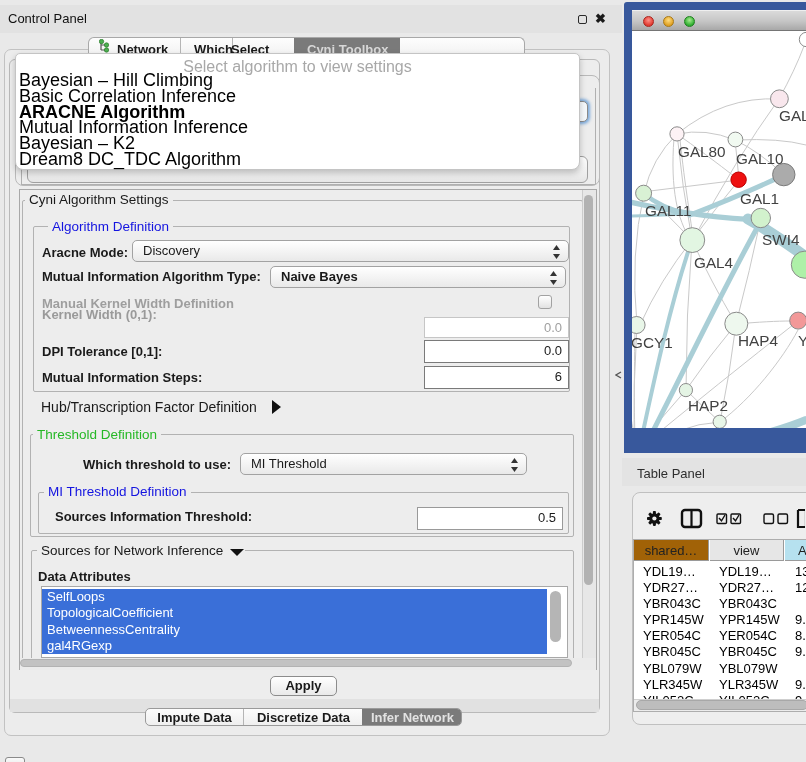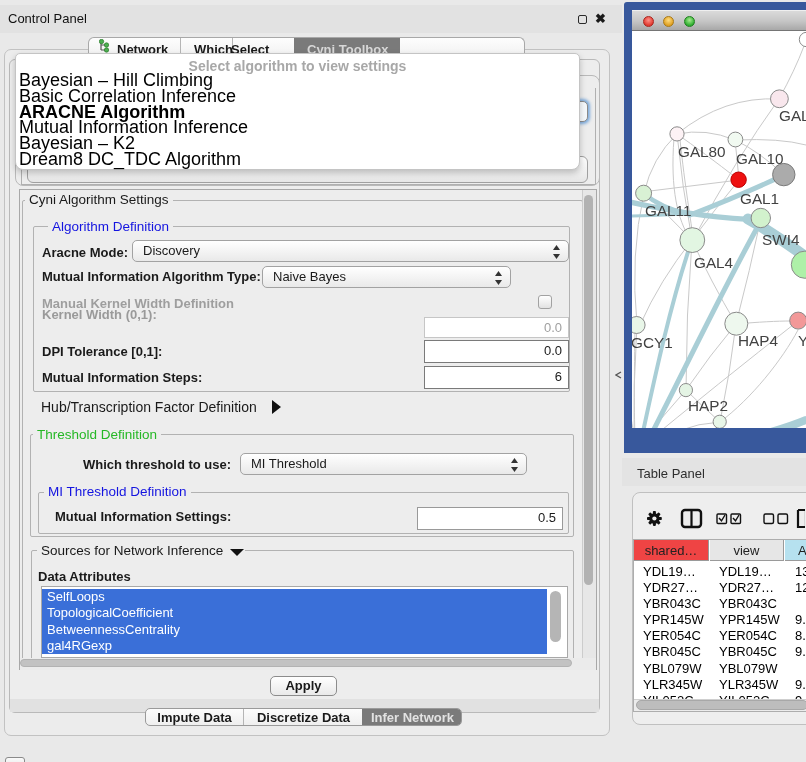--- a/index.html
+++ b/index.html
@@ -32,21 +32,21 @@
 <div class="grp" style="left:33px;top:226px;width:537px;height:166px;"></div>
 <div class="gtitle" style="left:37px;top:220px;color:#1414e0;margin-left:11px;">Algorithm Definition</div>
 
 <div class="lbl b" style="left:42px;top:246px;">Aracne Mode:</div>
 <div class="combo" style="left:132px;top:240px;width:437px;height:22px;">Discovery<svg class="arr" viewBox="0 0 9 16">
       <path d="M4.5 1 L8 6 L1 6 Z" fill="#333"></path>
       <path d="M4.5 15 L8 10 L1 10 Z" fill="#333"></path>
     </svg></div>
 
 <div class="lbl b" style="left:42px;top:270px;">Mutual Information Algorithm Type:</div>
-<div class="combo" style="left:262px;top:266px;width:249px;height:22px;">Naive Bayes<svg class="arr" viewBox="0 0 9 16">
+<div class="combo" style="left:270px;top:266px;width:296px;height:22px;font-weight:bold;">Naive Bayes<svg class="arr" viewBox="0 0 9 16">
       <path d="M4.5 1 L8 6 L1 6 Z" fill="#333"></path>
       <path d="M4.5 15 L8 10 L1 10 Z" fill="#333"></path>
     </svg></div>
 
 <div class="lbl b" style="left:42px;top:297px;color:#9e9e9e;">Manual Kernel Width Definition</div>
 <div class="abs" style="left:538px;top:294.5px;width:14px;height:14px;border:1px solid #a2a2a2;border-radius:3px;background:linear-gradient(#ffffff,#e2e2e2);"></div>
 
 <div class="lbl b" style="left:42px;top:308px;color:#9a9a9a;">Kernel Width (0,1):</div>
 <div class="fld" style="left:424px;top:317px;width:145px;height:20.5px;border:1px solid #c6c6c6;background:#fff;color:#a0a0a0;">0.0</div>
 
@@ -66,21 +66,21 @@
 
 <div class="lbl b" style="left:83px;top:458px;">Which threshold to use:</div>
 <div class="combo" style="left:240px;top:453px;width:287px;height:22px;">MI Threshold<svg class="arr" viewBox="0 0 9 16">
       <path d="M4.5 1 L8 6 L1 6 Z" fill="#333"></path>
       <path d="M4.5 15 L8 10 L1 10 Z" fill="#333"></path>
     </svg></div>
 
 <div class="grp" style="left:38px;top:492px;width:531px;height:42px;"></div>
 <div class="gtitle" style="left:44px;top:485px;color:#1414e0;text-align:center;">MI Threshold Definition</div>
 
-<div class="lbl b" style="left:55px;top:510px;">Mutual Information Settings:</div>
+<div class="lbl b" style="left:55px;top:510px;">Sources Information Threshold:</div>
 <div class="fld" style="left:417px;top:507px;width:146px;height:23px;border:1px solid #999;">0.5</div>
 
 <div class="grp" style="left:31px;top:550px;width:543px;height:110px;"></div>
 <div class="gtitle" style="left:37px;top:544px;">Sources for Network Inference <span style="display:inline-block;width:14px;"></span></div>
 <svg class="abs" style="left:229px;top:548px;" width="16" height="9" viewBox="0 0 16 9">
     <path d="M1 1 L15 1 L8 8 Z" fill="#111"></path>
   </svg>
 
 <div class="lbl b" style="left:38px;top:570px;">Data Attributes</div>
 
@@ -121,21 +121,21 @@
   <div class="abs" style="left:322px;top:16px;">jActiveMNodules</div>
 </div>
 <svg class="abs" style="left:99px;top:39px;" width="11" height="14" viewBox="0 0 11 14">
     <path d="M2 3 L2 11 M2 6 L7 6 M2 11 L7 11" stroke="#555" stroke-width="1.2" fill="none"></path>
     <circle cx="2.5" cy="2.5" r="2.2" fill="#4caf50" stroke="#2a7a2a" stroke-width="0.7"></circle>
     <circle cx="7.5" cy="6" r="2.2" fill="#4caf50" stroke="#2a7a2a" stroke-width="0.7"></circle>
     <circle cx="7.5" cy="11" r="2.2" fill="#4caf50" stroke="#2a7a2a" stroke-width="0.7"></circle>
   </svg>
 
 <div class="abs" style="left:15px;top:52.5px;width:565px;height:117px;background:#ffffff;border:1px solid #c4c4c4;box-shadow:0 3px 6px rgba(0,0,0,0.22);border-radius:5px 5px 8px 8px;"></div>
-<div class="abs" style="left:15px;top:58px;width:565px;text-align:center;color:#a8a8a8;font-size:14px;font-weight:bold;">Select algorithm to view settings</div>
+<div class="abs" style="left:15px;top:58px;width:565px;text-align:center;color:#a8a8a8;font-size:16px;">Select algorithm to view settings</div>
 <div class="abs" style="left:19px;top:73px;font-size:18px;line-height:15.8px;color:#000;">Bayesian – Hill Climbing<br>Basic Correlation Inference<br><span class="b">ARACNE Algorithm</span><br>Mutual Information Inference<br>Bayesian – K2<br>Dream8 DC_TDC Algorithm</div>
 
 <svg class="abs" style="left:615px;top:371px;" width="7" height="8" viewBox="0 0 7 8">
     <path d="M6 1 L1 4 L6 7" stroke="#555" stroke-width="1.3" fill="none"></path>
   </svg>
 
 <div class="abs" style="left:5px;top:757px;width:20px;height:16px;border:1.5px solid #8a8a8a;border-radius:3px;background:linear-gradient(#fafafa,#ddd);"></div>
 
 <div class="abs" style="left:624px;top:2px;width:182px;height:451px;background:#38589c;border-radius:3px 0 0 0;"></div>
 <div class="abs" style="left:632px;top:10px;width:174px;height:21px;background:linear-gradient(#dcdcdc 0%,#c6c6c6 55%,#a8a8a8 100%);border-bottom:1px solid #757575;box-shadow:inset 0 1px 0 #efefef;"></div>
@@ -242,21 +242,21 @@
     <rect x="86" y="6" width="9.5" height="9.5" rx="1"></rect>
     <path d="M74 10 l2.5 2.8 L80 7"></path>
     <path d="M88 10 l2.5 2.8 L94 7"></path>
     <rect x="119" y="6" width="9.5" height="9.5" rx="1.5"></rect>
     <rect x="133" y="6" width="9.5" height="9.5" rx="1.5"></rect>
   </g>
   <path d="M153 2 h8 v17 h-5 M153 2 v17 h3" stroke="#111" stroke-width="2.2" fill="none"></path>
 </svg>
 
 <div class="abs" style="left:633px;top:539px;width:173px;height:173px;background:#fff;border:1px solid #adadad;border-right:none;"></div>
-<div class="abs" style="left:634px;top:540px;width:75px;height:21px;background:#ef4444;border-right:1px solid #9a9a9a;border-bottom:1px solid #9a9a9a;font-size:13px;text-align:center;line-height:21px;color:#222;">shared…</div>
+<div class="abs" style="left:634px;top:540px;width:75px;height:21px;background:#a16207;border-right:1px solid #9a9a9a;border-bottom:1px solid #9a9a9a;font-size:13px;text-align:center;line-height:21px;color:#222;">shared…</div>
 <div class="abs" style="left:710px;top:540px;width:74px;height:21px;background:#e6e6e6;border-right:1px solid #9a9a9a;border-bottom:1px solid #9a9a9a;font-size:13px;text-align:center;line-height:21px;color:#222;">view</div>
 <div class="abs" style="left:785px;top:540px;width:21px;height:21px;background:#b6e1ef;border-bottom:1px solid #9a9a9a;font-size:13px;line-height:21px;color:#222;overflow:hidden;padding-left:13px;">Av</div>
 <div class="abs" style="left:634px;top:564px;font-size:13px;line-height:16.1px;color:#000;">
   <div class="abs" style="left:9px;top:0;">YDL19…<br>YDR27…<br>YBR043C<br>YPR145W<br>YER054C<br>YBR045C<br>YBL079W<br>YLR345W<br>YIL052C</div>
   <div class="abs" style="left:85px;top:0;">YDL19…<br>YDR27…<br>YBR043C<br>YPR145W<br>YER054C<br>YBR045C<br>YBL079W<br>YLR345W<br>YIL052C</div>
   <div class="abs" style="left:161px;top:0;">13<br>12<br>&nbsp;<br>9.<br>8.<br>9.<br>&nbsp;<br>9.<br>9</div>
 </div>
 <div class="abs" style="left:634px;top:699px;width:172px;height:12px;background:#ececec;border-top:1px solid #cfcfcf;"></div>
 <div class="abs" style="left:636px;top:700px;width:172px;height:10px;background:#bdbdbd;border:1px solid #a8a8a8;border-radius:5px;"></div>
 

